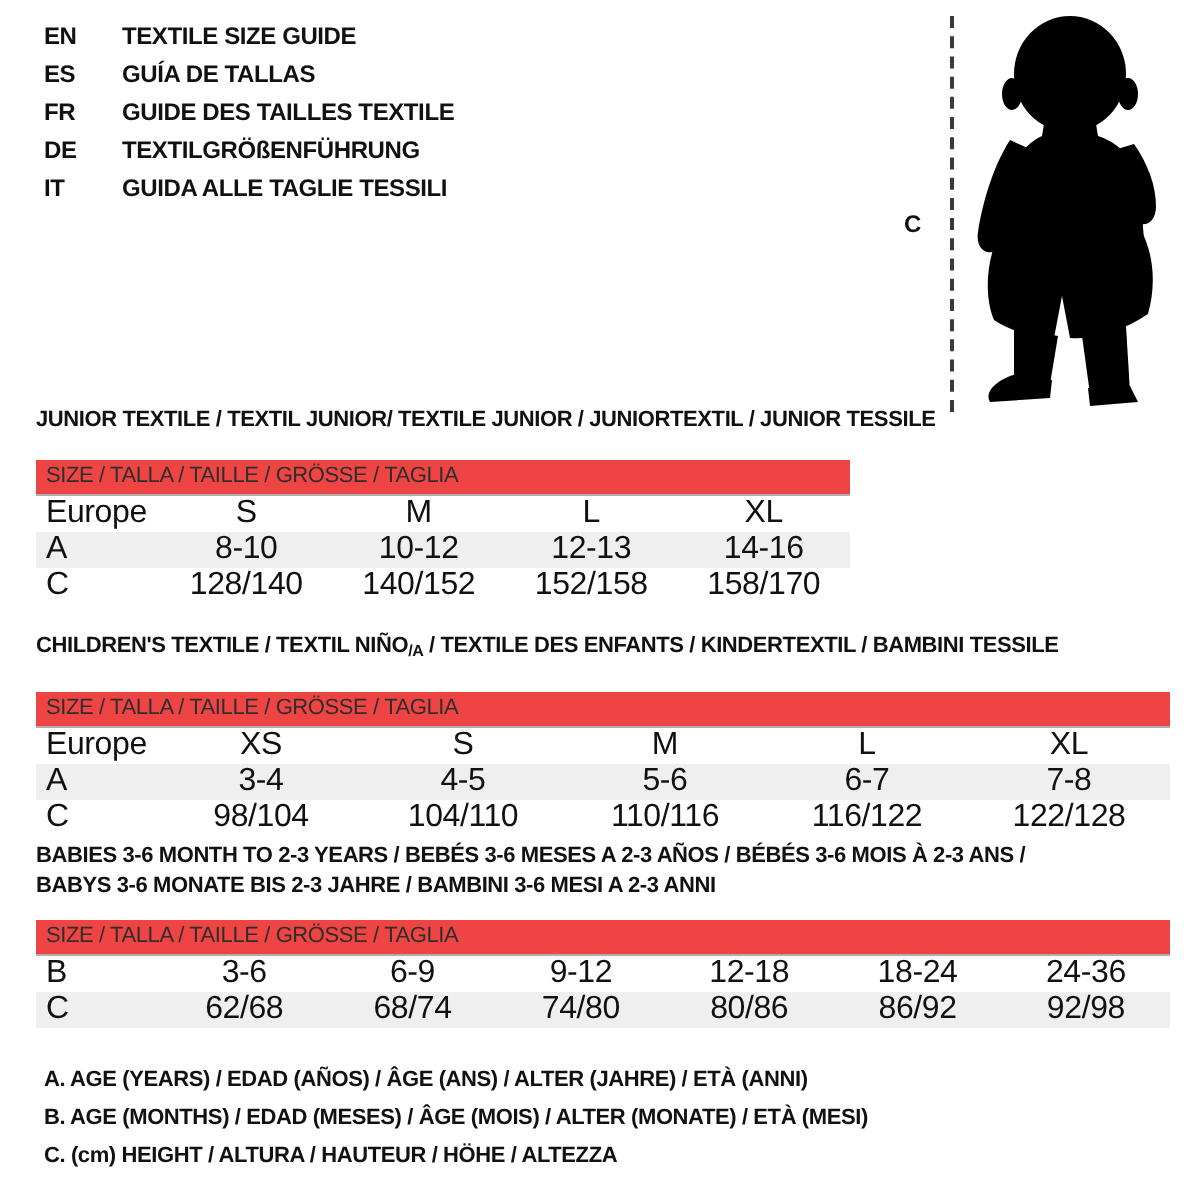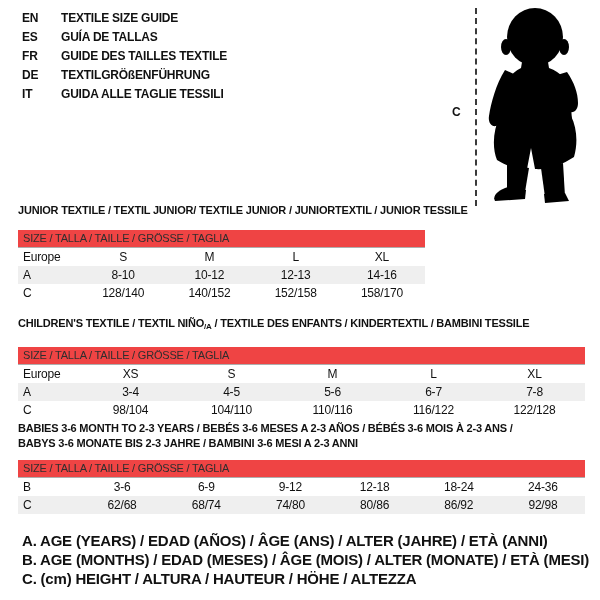--- a/index.html
+++ b/index.html
@@ -21,27 +21,27 @@
   .sec-junior{top:203px;width:407px;}
   .sec-children{top:316px;width:567px;}
   .sec-babies{top:421px;width:567px;}
   .tbl-title{font-weight:bold;font-size:11px;letter-spacing:-0.2px;line-height:14px;margin-bottom:13px;white-space:nowrap;}
   .sec-babies .tbl-title{margin-bottom:9px;line-height:15px;}
   .tbl-title .subpart{font-size:8px;vertical-align:-2px;}
   .size-bar{
     background:#ef4444;height:17px;line-height:17px;font-size:11px;color:#2e2e2e;
     padding-left:5px;border-bottom:1px solid #aeaeae;letter-spacing:-0.2px;
   }
-  .trow{display:flex;height:18px;align-items:center;font-size:12px;letter-spacing:-0.2px;}
+  .trow{display:flex;height:18px;align-items:center;font-size:16px;letter-spacing:-0.2px;}
   .trow.stripe{background:#efefef;}
   .tlabel{width:62px;padding-left:5px;box-sizing:border-box;}
   .tcell{flex:1;text-align:center;}
   
   .footnotes{position:absolute;left:22px;top:531px;}
-  .footnote{font-weight:bold;font-size:15px;line-height:19px;letter-spacing:-0.2px;white-space:nowrap;}
+  .footnote{font-weight:bold;font-size:11px;line-height:19px;letter-spacing:-0.2px;white-space:nowrap;}
 </style>
 </head>
 <body>
 
 <div class="canvas">
 
   <div class="lang-list">
     <div class="lang-row">
       <span class="lang-code">EN</span>
       <span class="lang-label">TEXTILE SIZE GUIDE</span>

